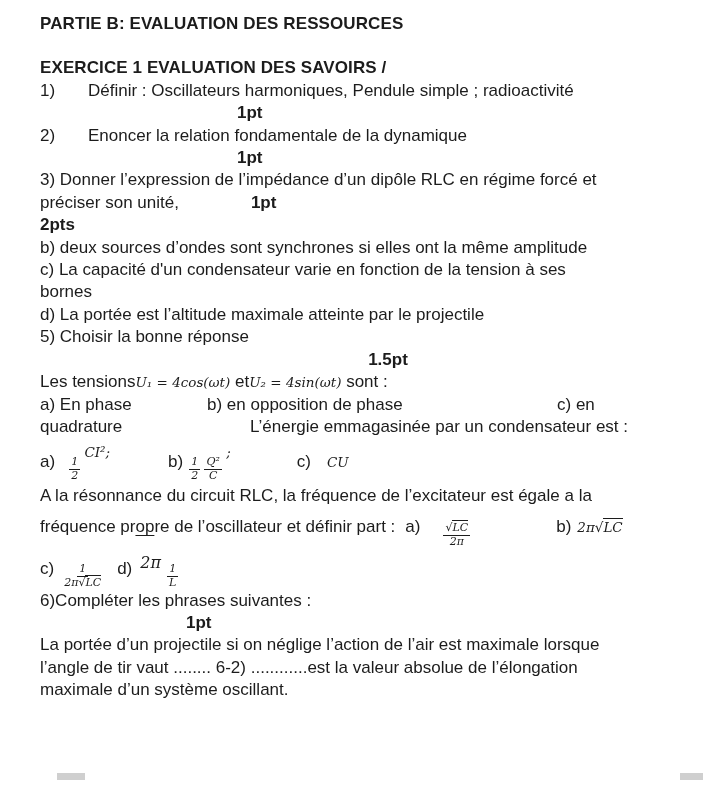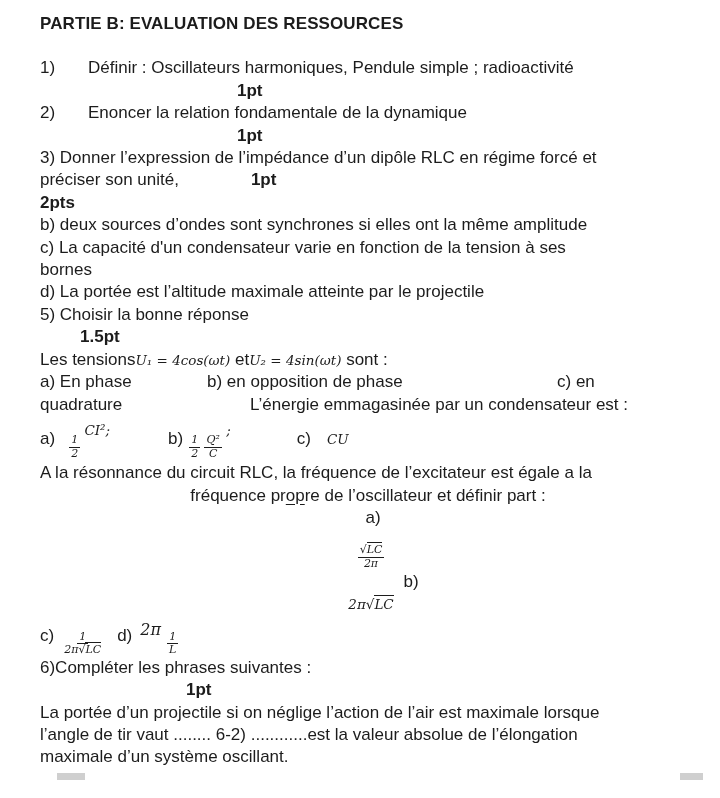--- a/index.html
+++ b/index.html
@@ -14,21 +14,21 @@
     line-height:22.4px;
     padding:13px 24px 0 40px;
     overflow:hidden;
   }
   .b{font-weight:700;}
   .heading{font-weight:700;letter-spacing:.1px;}
   .gap-sm{height:22px;}
   .row{display:flex;align-items:baseline;}
   .numcol{flex:0 0 48px;}
   .ml197{margin-left:197px;}
-  .ml48{margin-left:40px;}
+  .ml48{margin-left:40px;text-align:center;}
   .ml146{margin-left:146px;}
   .sp72{display:inline-block;width:72px;}
   .colA{flex:0 0 167px;}
   .colB{flex:0 0 350px;}
   .colQ{flex:0 0 210px;}
   
   .math{
     font-family:"DejaVu Serif", serif;
     font-style:italic;
     font-size:13.5px;
@@ -39,37 +39,38 @@
     flex-direction:column;
     align-items:center;
     vertical-align:-8px;
     font-size:11px;
     line-height:1.15;
   }
   .fnum{border-bottom:1px solid #1c1c1c;padding:0 2px;}
   .fden{padding:0 2px;}
   .radbar{border-top:1.2px solid #1c1c1c;}
   .energy-line{margin-top:3px;margin-bottom:2px;align-items:center;min-height:28px;}
-  .res-line2{align-items:center;min-height:36px;flex-direction:column;}
+  .res-line2{align-items:center;min-height:36px;}
   .cd-line{align-items:center;min-height:34px;}
   .raised{position:relative;top:-6px;}
   .u-seg{text-decoration:underline;text-underline-offset:3px;}
   .corner-mark{position:absolute;background:#cfcfcf;height:7px;bottom:0;}
   .corner-left{left:57px;width:28px;}
   .corner-right{left:680px;width:23px;}
 </style>
 </head>
 <body>
 
 <div class="doc">
 
   <div class="heading">PARTIE B: EVALUATION DES RESSOURCES</div>
 
   <div class="gap-sm"></div>
 
+  <div class="heading">EXERCICE 1  EVALUATION DES SAVOIRS /</div>
 
   <div class="row">
     <span class="numcol">1)</span>
     <span>Définir : Oscillateurs harmoniques, Pendule simple ; radioactivité</span>
   </div>
   <div class="b ml197">1pt</div>
 
   <div class="row">
     <span class="numcol">2)</span>
     <span>Enoncer la relation fondamentale de la dynamique</span>
@@ -130,21 +131,21 @@
     <span style="margin-left:66px;">c)</span>
     <span class="math" style="margin-left:16px;">CU</span>
   </div>
 
   <div>A la résonnance du circuit RLC, la fréquence de l’excitateur est égale a la</div>
   <div class="row res-line2">
     <span>
       <span>fréquence pr</span><span class="u-seg">op</span><span>re de l’oscillateur et définir part :</span>
     </span>
     <span style="margin-left:10px;">a)</span>
-    <span class="math" style="margin-left:6px;">
+    <span class="math" style="margin-left:23px;">
       <span class="frac">
         <span class="fnum"><span>√</span><span class="radbar">LC</span></span>
         <span class="fden">2π</span>
       </span>
     </span>
     <span style="margin-left:86px;">b)</span>
     <span class="math" style="margin-left:6px;">
       <span>2π</span><span>√</span><span class="radbar">LC</span>
     </span>
   </div>

